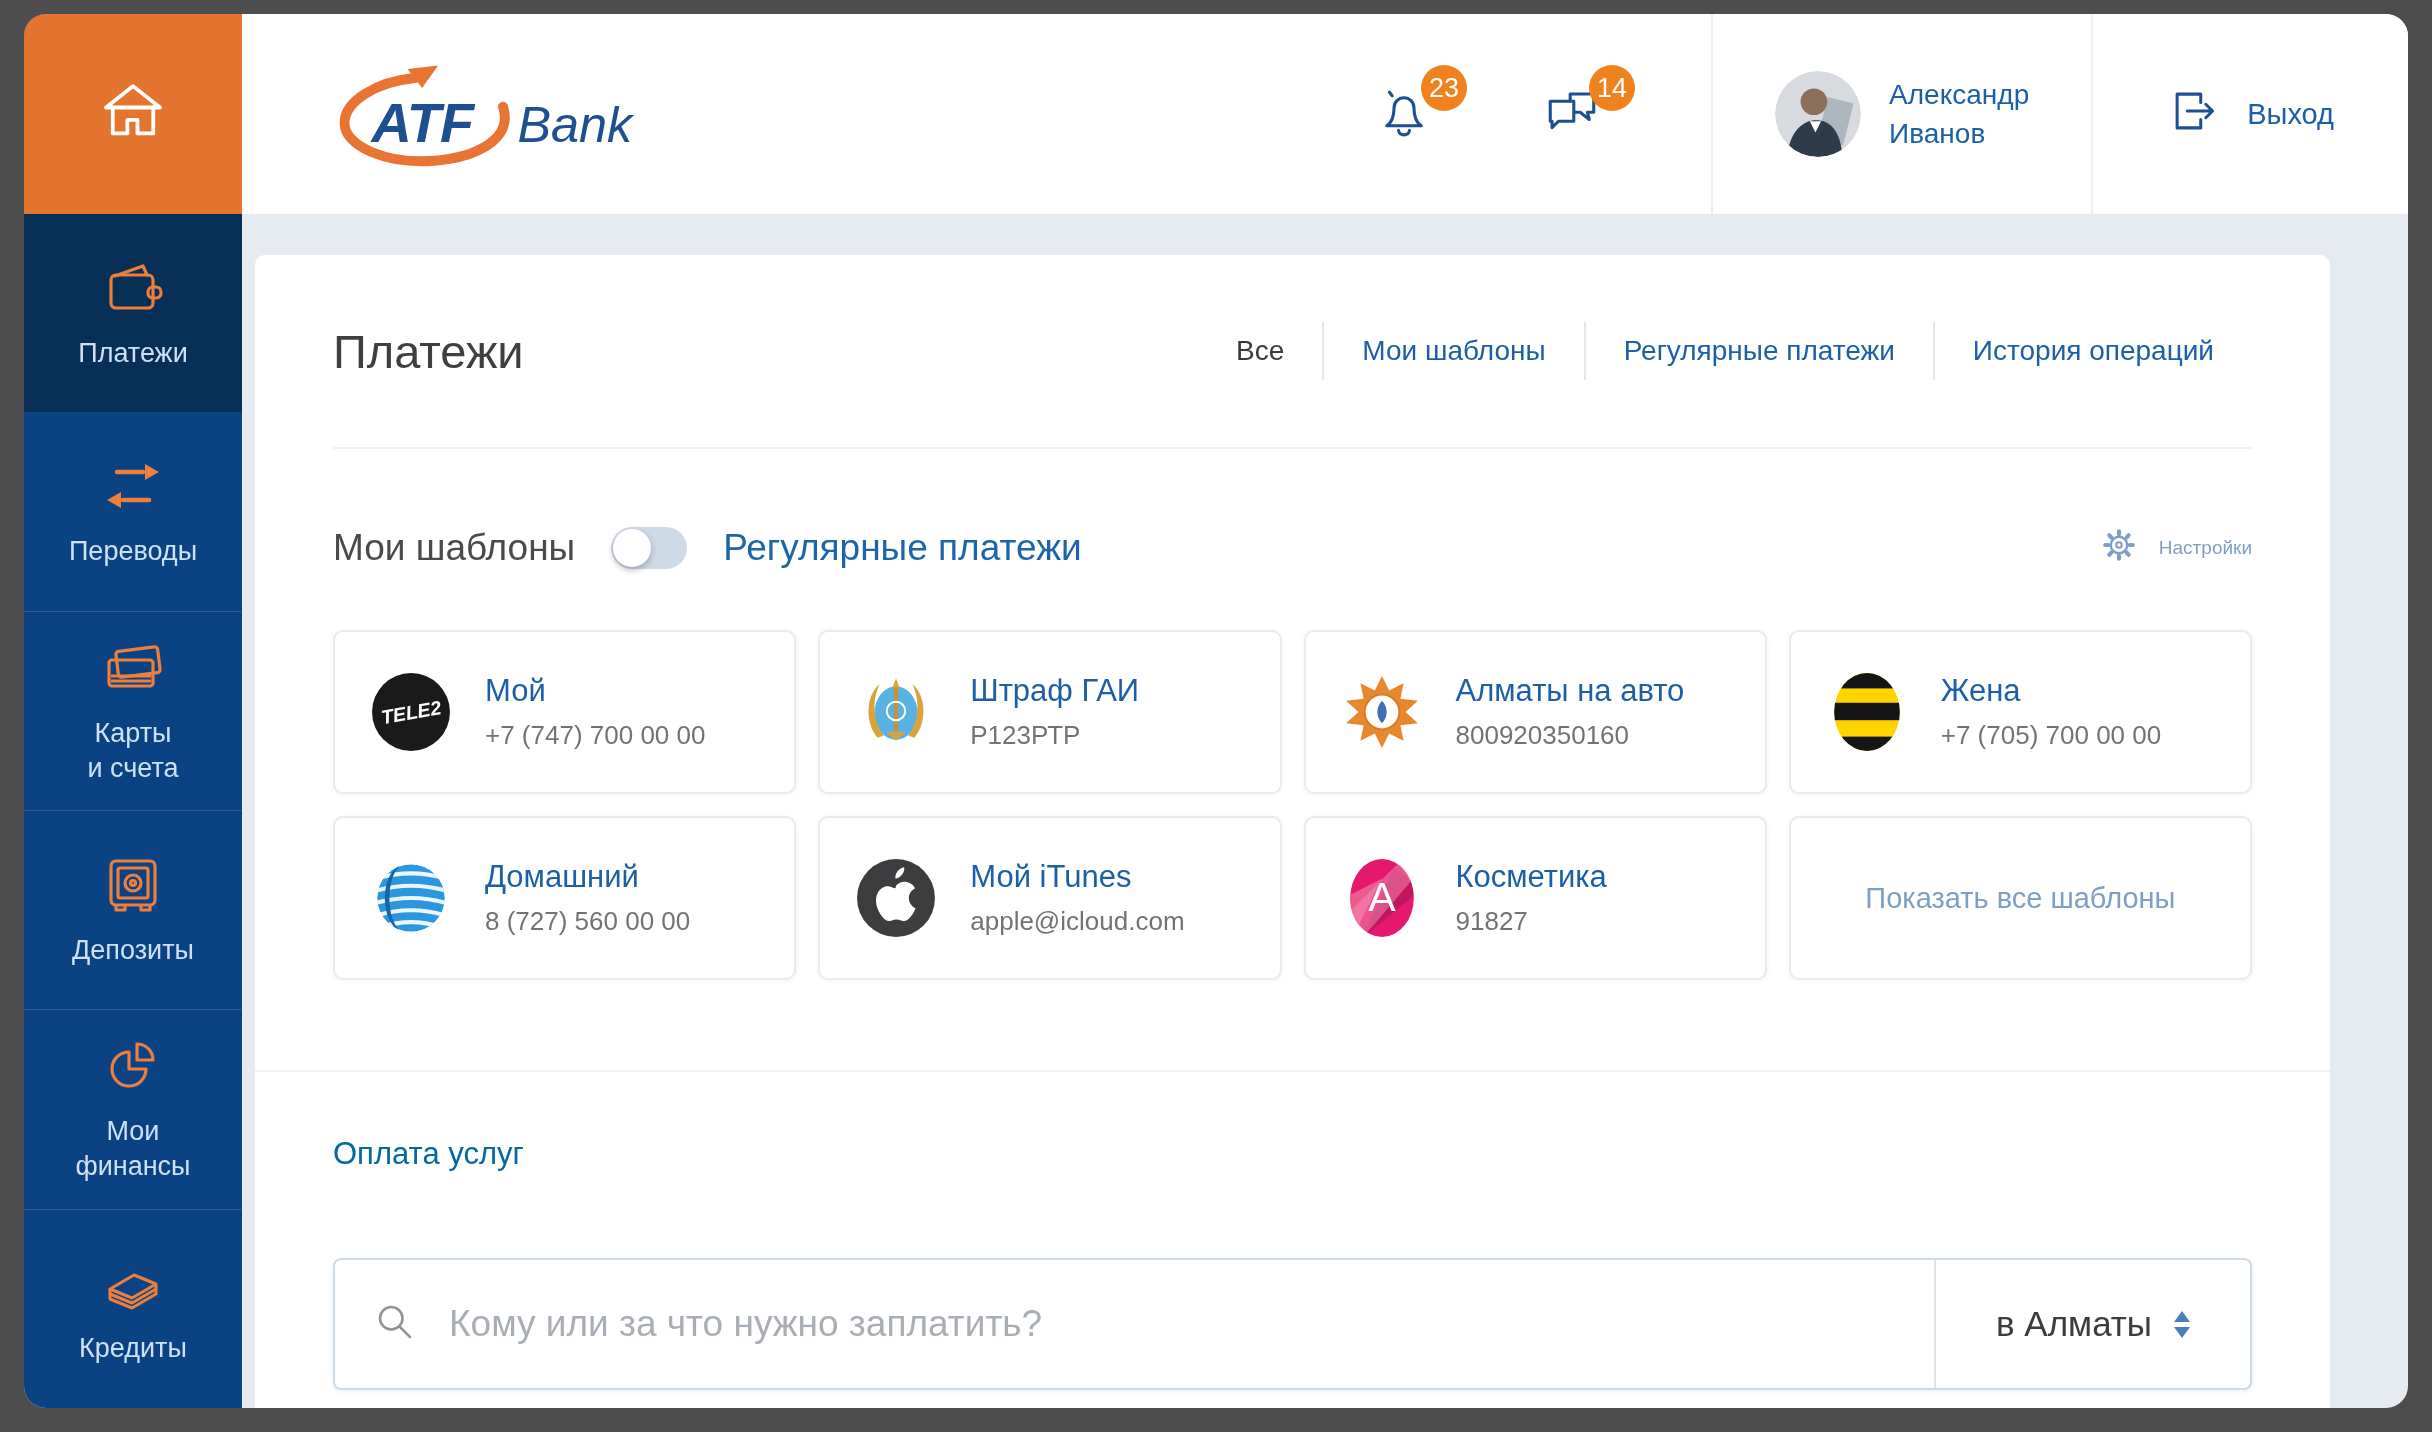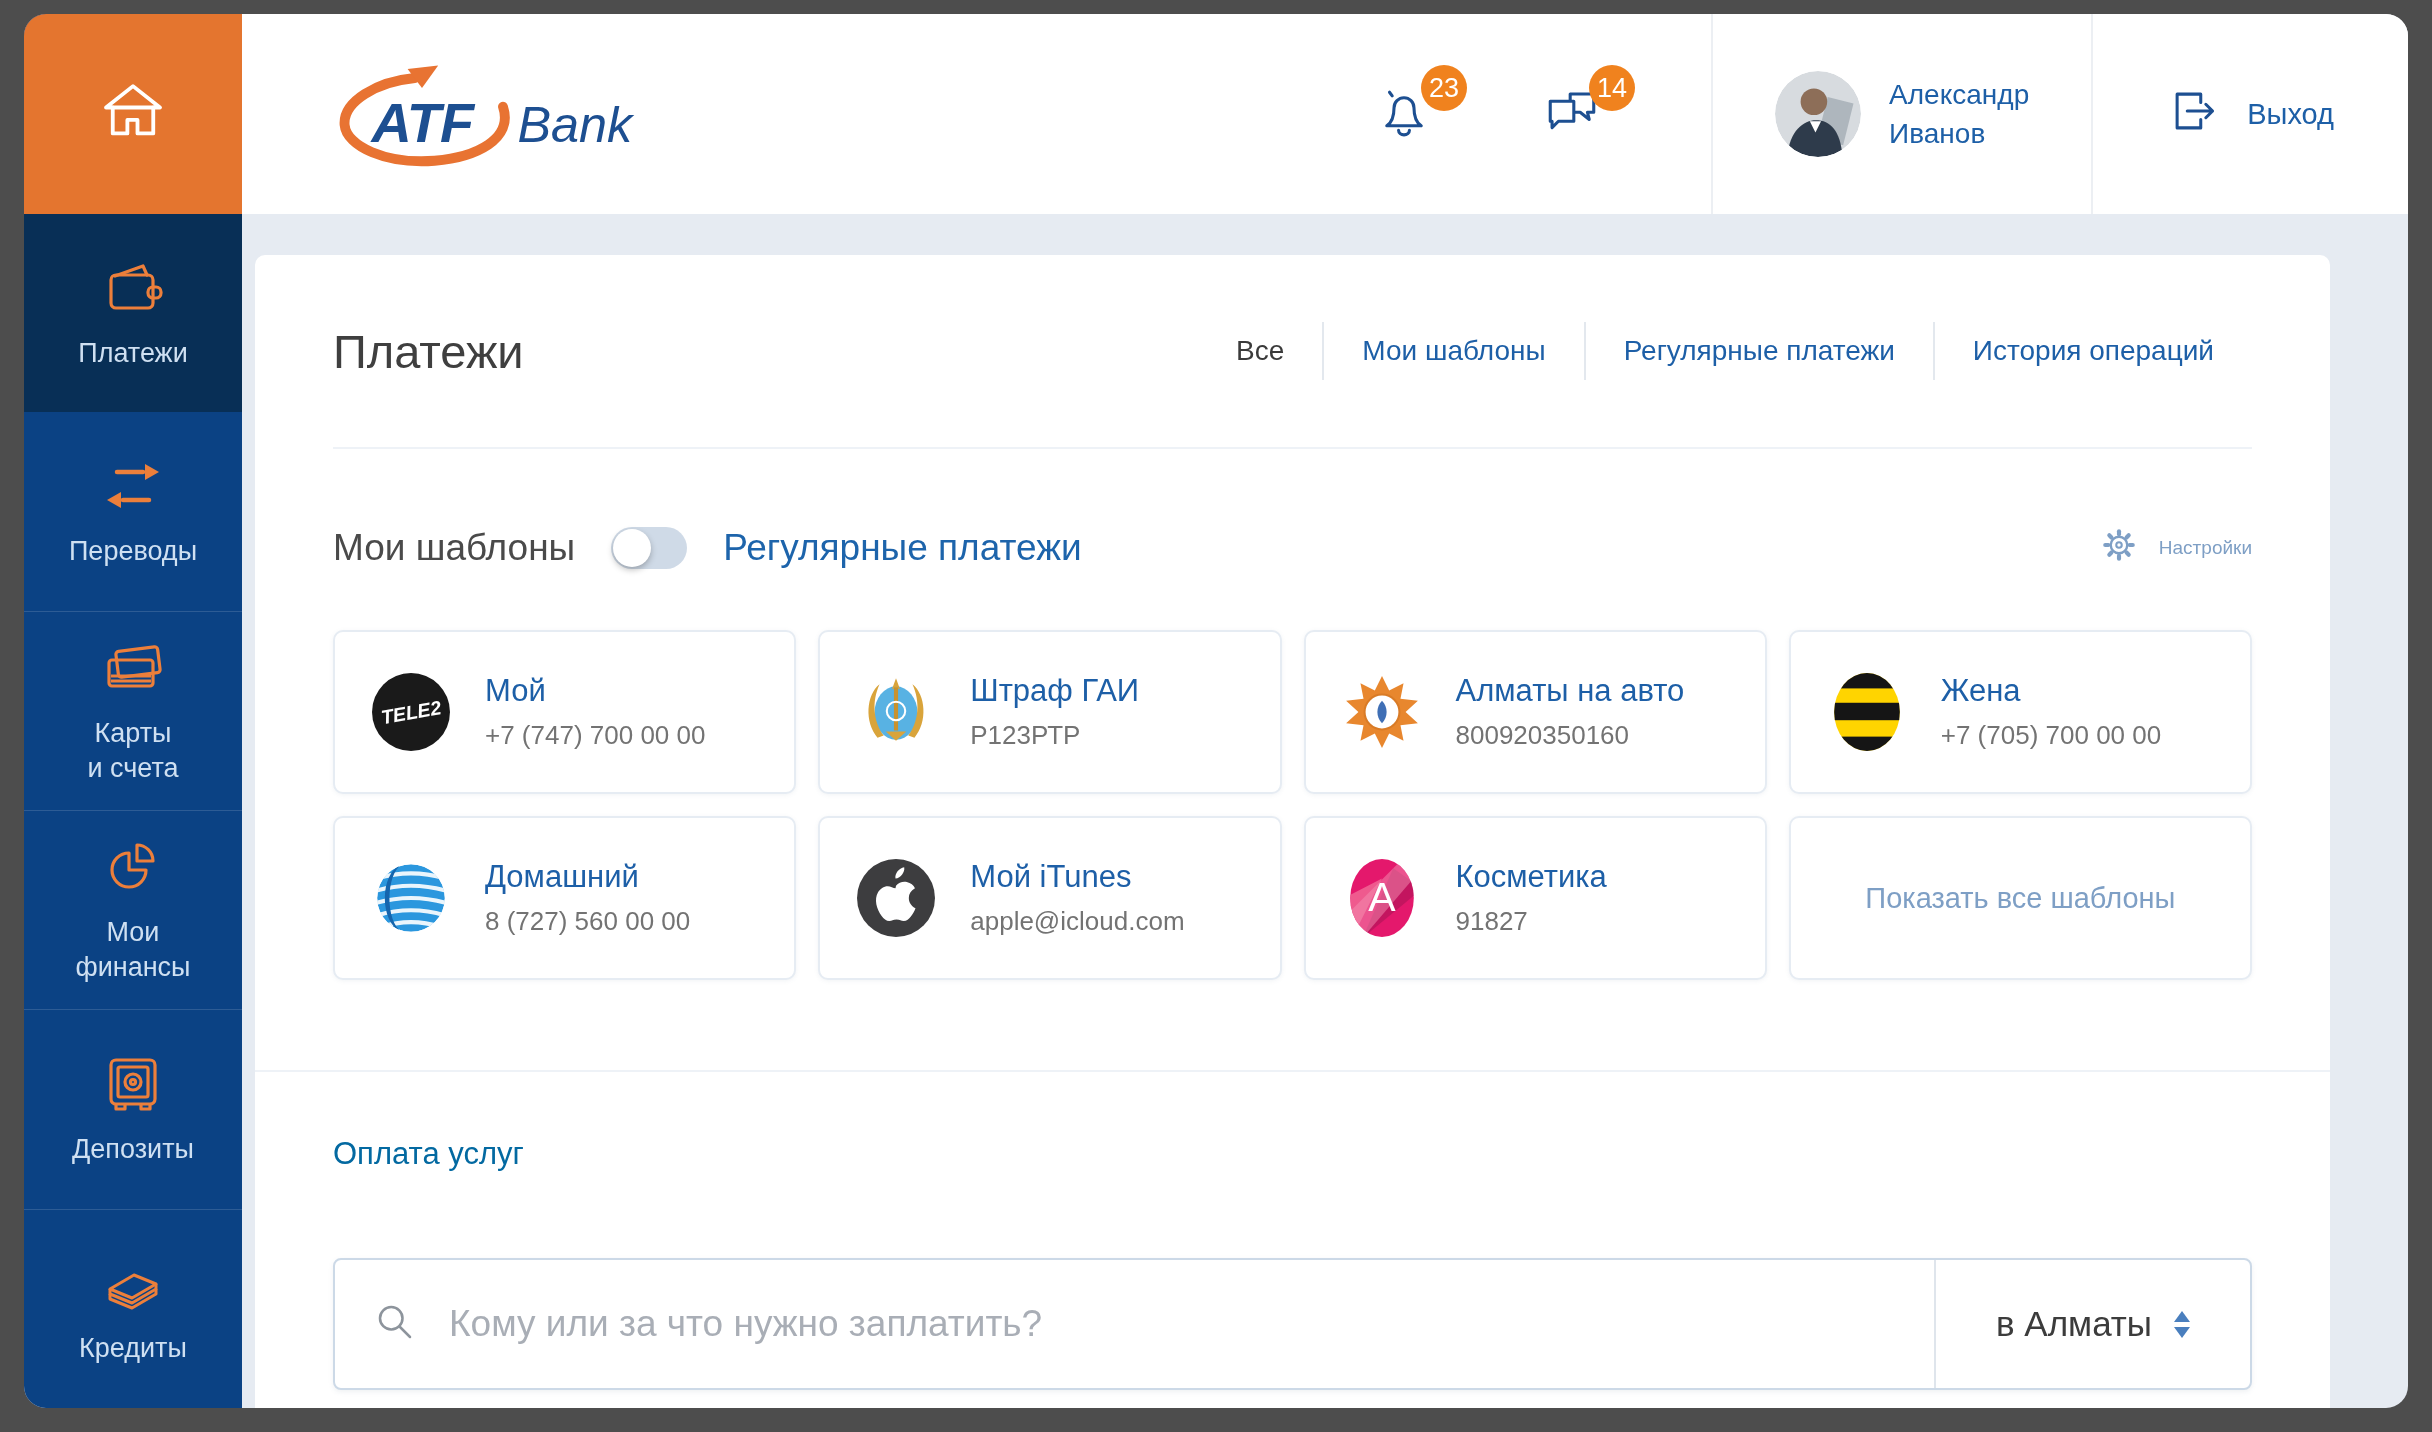--- a/index.html
+++ b/index.html
@@ -142,38 +142,38 @@
               <rect x="8" y="24" width="44" height="26" rx="3"></rect>
               <path d="M10 40 H50 M10 45 H50"></path>
             </svg>
           </span>
           <span class="side-label">Карты
 и счета</span>
         </div>
         <div class="side-item">
           <span class="side-icon">
             <svg viewBox="0 0 64 64" fill="none" stroke="currentColor" stroke-width="3.2" stroke-linejoin="round">
-              <path d="M28 18 A 17 17 0 1 0 45 35 L 28 35 Z"></path>
-              <path d="M36 10 A 16 16 0 0 1 52 26 L 36 26 Z"></path>
-            </svg>
-          </span>
-          <span class="side-label">Мои
-финансы</span>
-        </div>
-        <div class="side-item">
-          <span class="side-icon">
-            <svg viewBox="0 0 64 64" fill="none" stroke="currentColor" stroke-width="3.2" stroke-linejoin="round">
               <rect x="10" y="8" width="44" height="44" rx="5"></rect>
               <rect x="17" y="15" width="30" height="30" rx="2"></rect>
               <circle cx="32" cy="30" r="8"></circle>
               <circle cx="32" cy="30" r="2.5"></circle>
               <path d="M15 52 v5 h9 v-5 M40 52 v5 h9 v-5"></path>
             </svg>
           </span>
           <span class="side-label">Депозиты</span>
+        </div>
+        <div class="side-item">
+          <span class="side-icon">
+            <svg viewBox="0 0 64 64" fill="none" stroke="currentColor" stroke-width="3.2" stroke-linejoin="round">
+              <path d="M28 18 A 17 17 0 1 0 45 35 L 28 35 Z"></path>
+              <path d="M36 10 A 16 16 0 0 1 52 26 L 36 26 Z"></path>
+            </svg>
+          </span>
+          <span class="side-label">Мои
+финансы</span>
         </div>
         <div class="side-item">
           <span class="side-icon">
             <svg viewBox="0 0 64 64" fill="none" stroke="currentColor" stroke-width="3" stroke-linejoin="round">
               <path d="M9 38 L33 24 L55 33 L31 47 Z"></path>
               <path d="M9 38 V43 L31 52 L55 38 V33"></path>
               <path d="M9 43 V48 L31 57 L55 43 V38"></path>
             </svg>
           </span>
           <span class="side-label">Кредиты</span>

